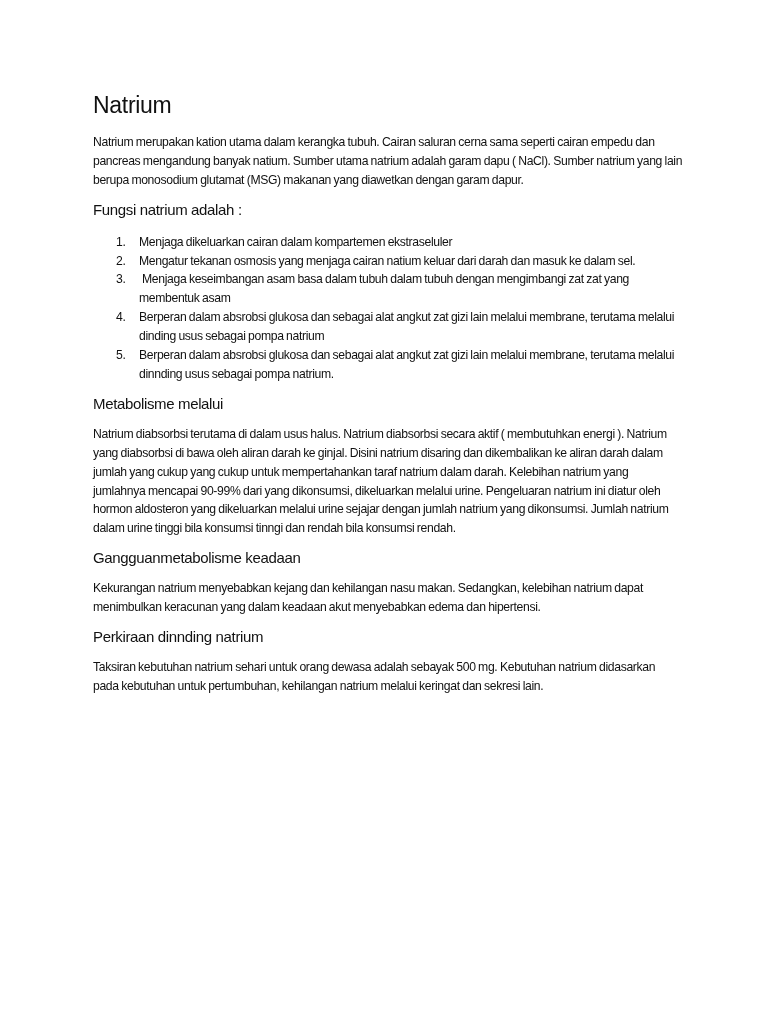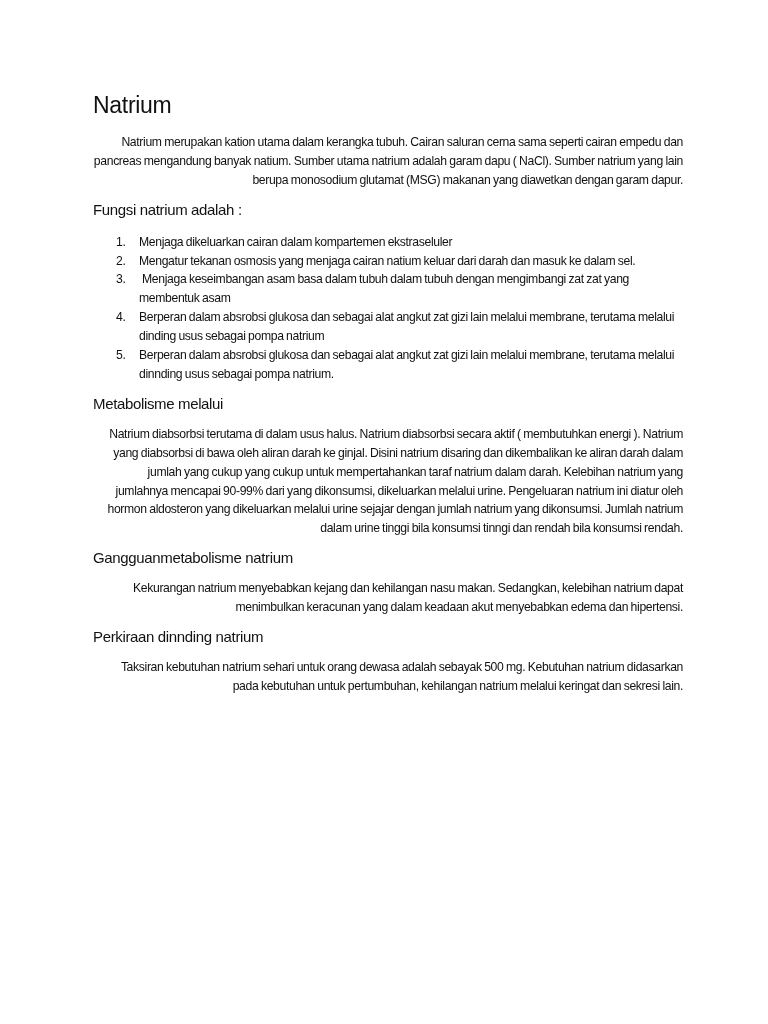--- a/index.html
+++ b/index.html
@@ -29,21 +29,20 @@
     margin: 0 0 13px 0;
     line-height: 30px;
     color: #111;
   }
   .para {
     font-size: 12.2px;
     line-height: 18.9px;
     margin: 0 0 11px 0;
     letter-spacing: -0.35px;
     word-spacing: -0.5px;
-    text-align: right;
   }
   .heading {
     font-size: 15px;
     line-height: 18.9px;
     margin: 0 0 11px 0;
     letter-spacing: -0.35px;
   }
   ol.fn-list {
     list-style: none;
     margin: 0 0 11px 0;
@@ -93,18 +92,18 @@
     </li>
     <li>
       <span class="num">5.</span>
       <span>Berperan dalam absrobsi glukosa dan sebagai alat angkut zat gizi lain melalui membrane, terutama melalui dinnding usus sebagai pompa natrium.</span>
     </li>
   </ol>
 
   <p class="heading">Metabolisme melalui</p>
   <p class="para">Natrium diabsorbsi terutama di dalam usus halus. Natrium diabsorbsi secara aktif ( membutuhkan energi ). Natrium yang diabsorbsi di bawa oleh aliran darah ke ginjal. Disini natrium disaring dan dikembalikan ke aliran darah dalam jumlah yang cukup yang cukup untuk mempertahankan taraf natrium dalam darah. Kelebihan natrium yang jumlahnya mencapai 90-99% dari yang dikonsumsi, dikeluarkan melalui urine. Pengeluaran natrium ini diatur oleh hormon aldosteron yang dikeluarkan melalui urine sejajar dengan jumlah natrium yang dikonsumsi. Jumlah natrium dalam urine tinggi bila konsumsi tinngi dan rendah bila konsumsi rendah.</p>
 
-  <p class="heading">Gangguanmetabolisme natrium</p>
+  <p class="heading">Gangguanmetabolisme keadaan</p>
   <p class="para">Kekurangan natrium menyebabkan kejang dan kehilangan nasu makan. Sedangkan, kelebihan natrium dapat menimbulkan keracunan yang dalam keadaan akut menyebabkan edema dan hipertensi.</p>
 
   <p class="heading">Perkiraan dinnding natrium</p>
   <p class="para">Taksiran kebutuhan natrium sehari untuk orang dewasa adalah sebayak 500 mg. Kebutuhan natrium didasarkan pada kebutuhan untuk pertumbuhan, kehilangan natrium melalui keringat dan sekresi lain.</p>
 </div>
 
 </body></html>

